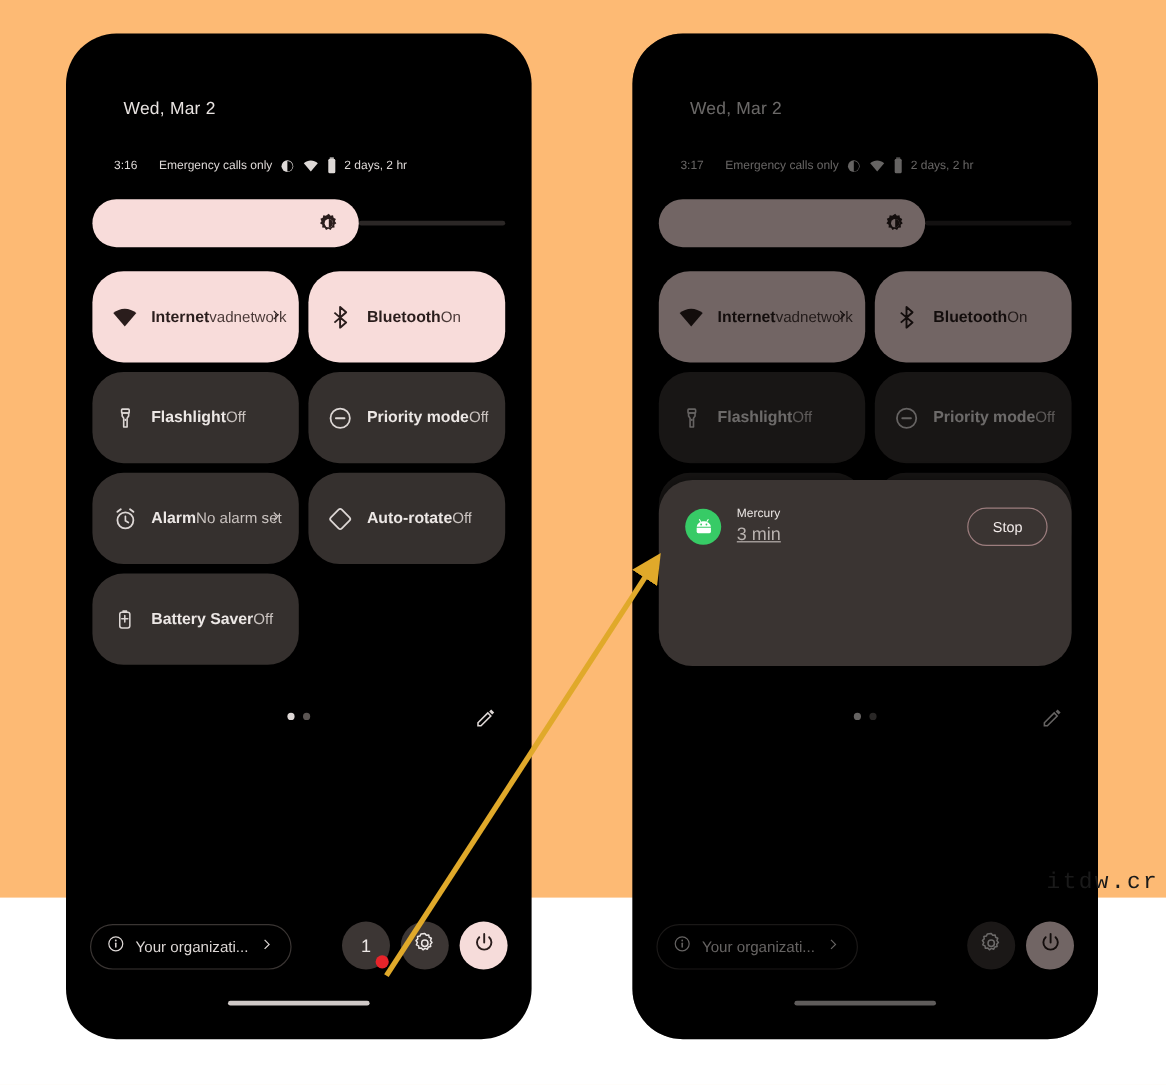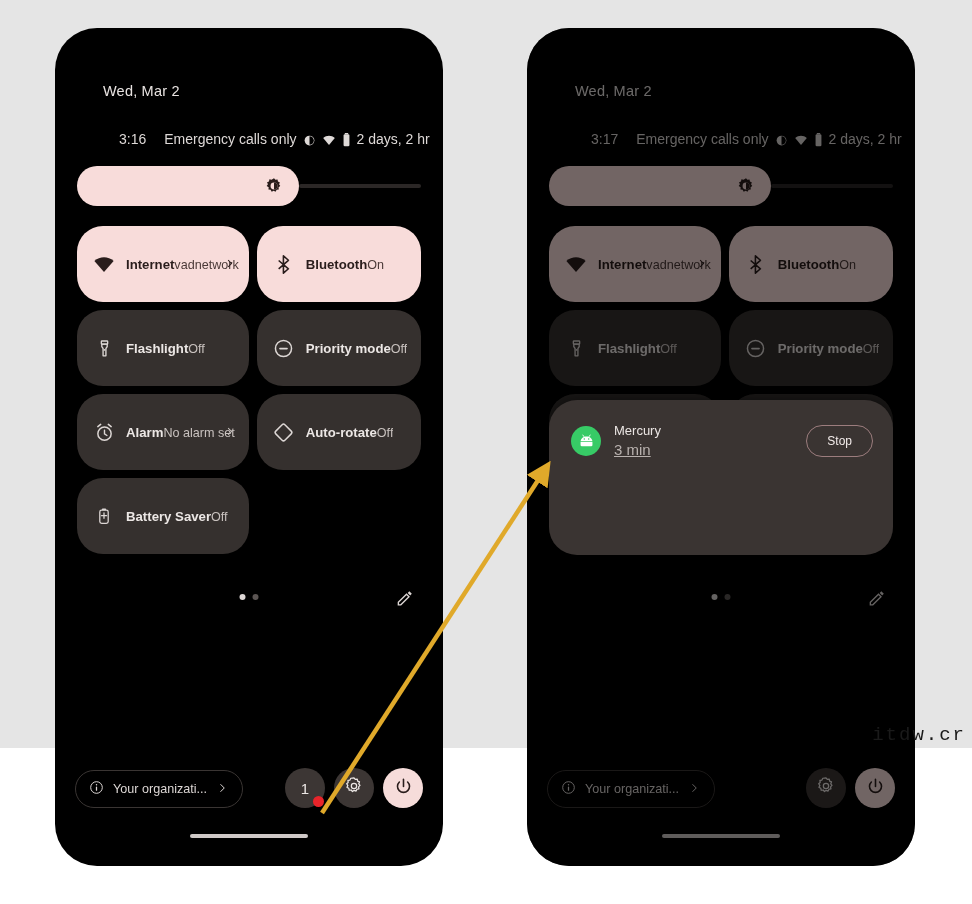--- a/index.html
+++ b/index.html
@@ -2,43 +2,43 @@
 <html><head>
 <meta charset="utf-8">
 <style>
   * { box-sizing: border-box; margin: 0; padding: 0; }
   html, body {
     width: 972px; height: 904px;
     background: #ffffff;
     font-family: "Liberation Sans", sans-serif;
     overflow: hidden;
   }
-  #stage { position: relative; width: 972px; height: 748px; background:#e5e5e5; }
+  #stage { position: relative; width: 972px; height: 748px; background:#fdba74; }
 
   
   .phone {
     position: absolute;
     background: #000000;
     border-radius: 42px;
     overflow: hidden;
   }
   #phone-left  { left: 55px;  top: 28px; width: 388px; height: 838px; }
   #phone-right { left: 527px; top: 28px; width: 388px; height: 838px; }
 
   .screen { position: absolute; inset: 0; }
 
   
   .date-line {
     position: absolute; left: 48px; top: 55px;
     font-size: 14.5px; color: #e8e3e1; letter-spacing: .2px;
   }
   .status-line {
-    position: absolute; left: 64px; top: 103px;
-    display: flex; align-items: flex-end; gap: 6px;
-    font-size: 14px; color: #ded9d7; white-space: nowrap;
+    position: absolute; left: 40px; top: 103px;
+    display: flex; align-items: center; gap: 6px;
+    font-size: 10px; color: #ded9d7; white-space: nowrap;
   }
   .status-line .clock { margin-right: 12px; }
   .st-ico { display:inline-flex; align-items:center; }
 
   
   .brightness-wrap {
     position: absolute; left: 22px; top: 138px; width: 344px; height: 40px;
     display: flex; align-items: center;
   }
   .brightness-fill {
@@ -123,21 +123,21 @@
     margin-top: 28px; letter-spacing: .2px;
   }
   .aa-row {
     display: flex; align-items: center; margin-top: 22px; padding: 0 20px 0 22px;
   }
   .aa-app-ico {
     width: 30px; height: 30px; border-radius: 50%; background: #37cb66;
     display:flex; align-items:center; justify-content:center; flex:0 0 auto;
   }
   .aa-meta { margin-left: 13px; flex: 1; }
-  .aa-name { font-size: 13px; color: #eae5e3; line-height: 1.35; }
+  .aa-name { font-size: 10px; color: #eae5e3; line-height: 1.35; }
   .aa-time { font-size: 15px; color: #b8b1ae; line-height: 1.35; text-decoration: underline; }
   .aa-stop {
     border: 1px solid #9c7d7e; border-radius: 20px;
     padding: 8px 20px; font-size: 12px; color: #f3eceb; background: transparent;
     font-family: "Liberation Sans", sans-serif;
   }
 
   
   #annotation { position: absolute; left: 0; top: 0; width: 972px; height: 904px; pointer-events: none; }
 

